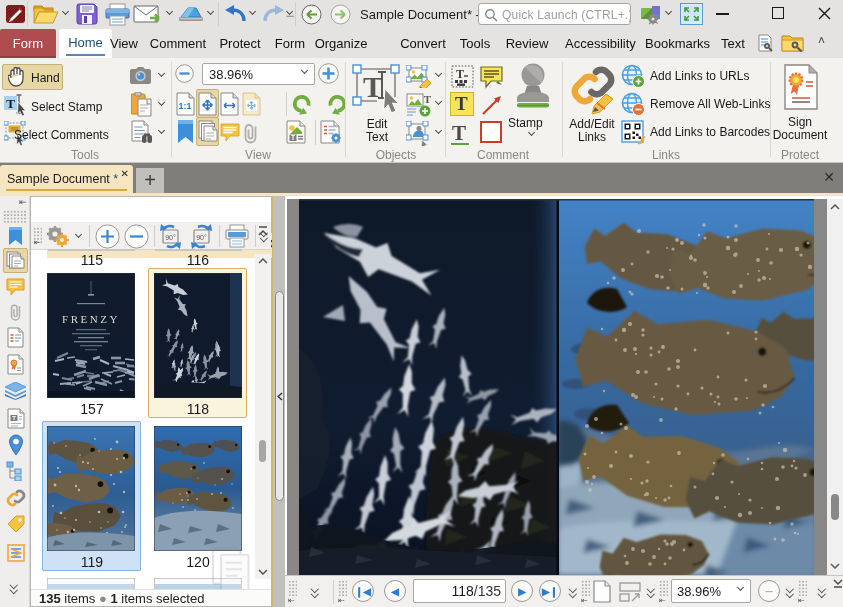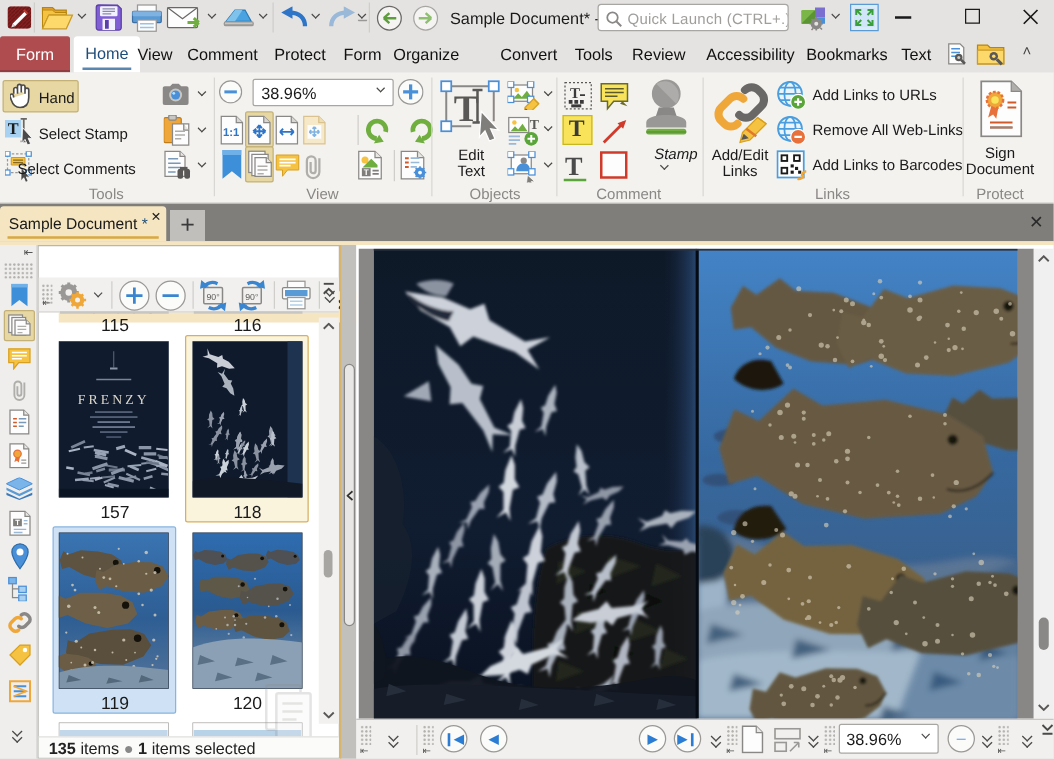--- a/index.html
+++ b/index.html
@@ -393,21 +393,21 @@
   <div class="abs" style="left:480px;top:63px;width:22px;height:22px;border:2.2px solid #d03a2a;background:#fdfdfd;"></div>
 
   <svg class="abs" style="left:510px;top:4px" width="46" height="52" viewBox="0 0 46 52">
       <circle cx="23" cy="13" r="11.5" fill="#9a9896"></circle>
       <path d="M15 5a11.5 11.5 0 0116 16z" fill="#aeacaa"></path>
       <path d="M17 24h12l3 9H14z" fill="#8a8886"></path>
       <path d="M7 36c0-4 7-6 16-6s16 2 16 6v4H7z" fill="#9a9896"></path>
       <rect x="7" y="41" width="32" height="4.5" rx="2" fill="#6fae3f"></rect>
       <path d="M7 43.5h32" stroke="#5a9433" stroke-width="1.2"></path>
     </svg>
-  <div class="rtext abs" style="left:508px;top:58px;width:50px;text-align:right;font-style:italic;">Stamp</div>
+  <div class="rtext abs" style="left:508px;top:58px;width:50px;text-align:left;">Stamp</div>
   <div class="chev" style="left:528px;top:72px">▾</div>
 
   <svg class="abs" style="left:566px;top:6px" width="52" height="52" viewBox="0 0 52 52">
       <g fill="none" stroke-linecap="round">
         <path d="M30 8a7.5 7.5 0 0110.6 0l2.4 2.4a7.5 7.5 0 010 10.6l-7 7a7.5 7.5 0 01-10.6 0" stroke="#6a6866" stroke-width="6.5"></path>
         <path d="M24 35a7.5 7.5 0 01-10.6 0L11 32.6a7.5 7.5 0 010-10.6l7-7a7.5 7.5 0 0110.6 0" stroke="#f0a73a" stroke-width="6.5"></path>
       </g>
       <path d="M28 42l12-12 7 5-13 13-8 2z" fill="#f5c242" stroke="#d8a020"></path>
       <path d="M40 30l7 5" stroke="#d8a020"></path>
       <path d="M29 43l4 3.5-6 1.5z" fill="#5a5856"></path>
@@ -1192,20 +1192,23 @@
 </div>
 <div id="bottombar" class="abs">
   <div class="grip" style="left:3px;top:4px"></div>
   <div class="abs" style="left:3px;top:20px;font-size:8px;color:#555;">⇤</div>
   <div class="chev2" style="left:26px;top:10px"></div>
   <div class="vsep" style="left:48px;top:4px;height:24px"></div>
   <div class="grip" style="left:53px;top:4px"></div>
   <div class="abs" style="left:53px;top:20px;font-size:8px;color:#555;">⇤</div>
   <div class="circbtn" style="left:67px;top:4px;">❙◀</div>
   <div class="circbtn" style="left:99px;top:4px;">◀</div>
+  <div class="abs" style="left:128px;top:3px;width:93px;height:24px;background:#fff;border:1px solid #a8a6a3;border-radius:2px;">
+    <div class="abs" style="right:4px;top:3px;font-size:14px;color:#1a1a1a">118<span style="color:#333">/135</span></div>
+  </div>
   <div class="circbtn" style="left:226px;top:4px;">▶</div>
   <div class="circbtn" style="left:254px;top:4px;">▶❙</div>
   <div class="chev2" style="left:284px;top:10px"></div>
   <div class="grip" style="left:296px;top:4px"></div>
   <div class="abs" style="left:296px;top:20px;font-size:8px;color:#555;">⇤</div>
   <svg class="abs" style="left:308px;top:4px" width="18" height="23" viewBox="0 0 18 23">
       <path d="M1 1h11l5 5v16H1z" fill="#fdfdfd" stroke="#8a8886" stroke-width="1.2"></path>
       <path d="M12 1v5h5" fill="#e8e6e3" stroke="#8a8886"></path>
     </svg>
   <svg class="abs" style="left:334px;top:6px" width="22" height="20" viewBox="0 0 22 20">

